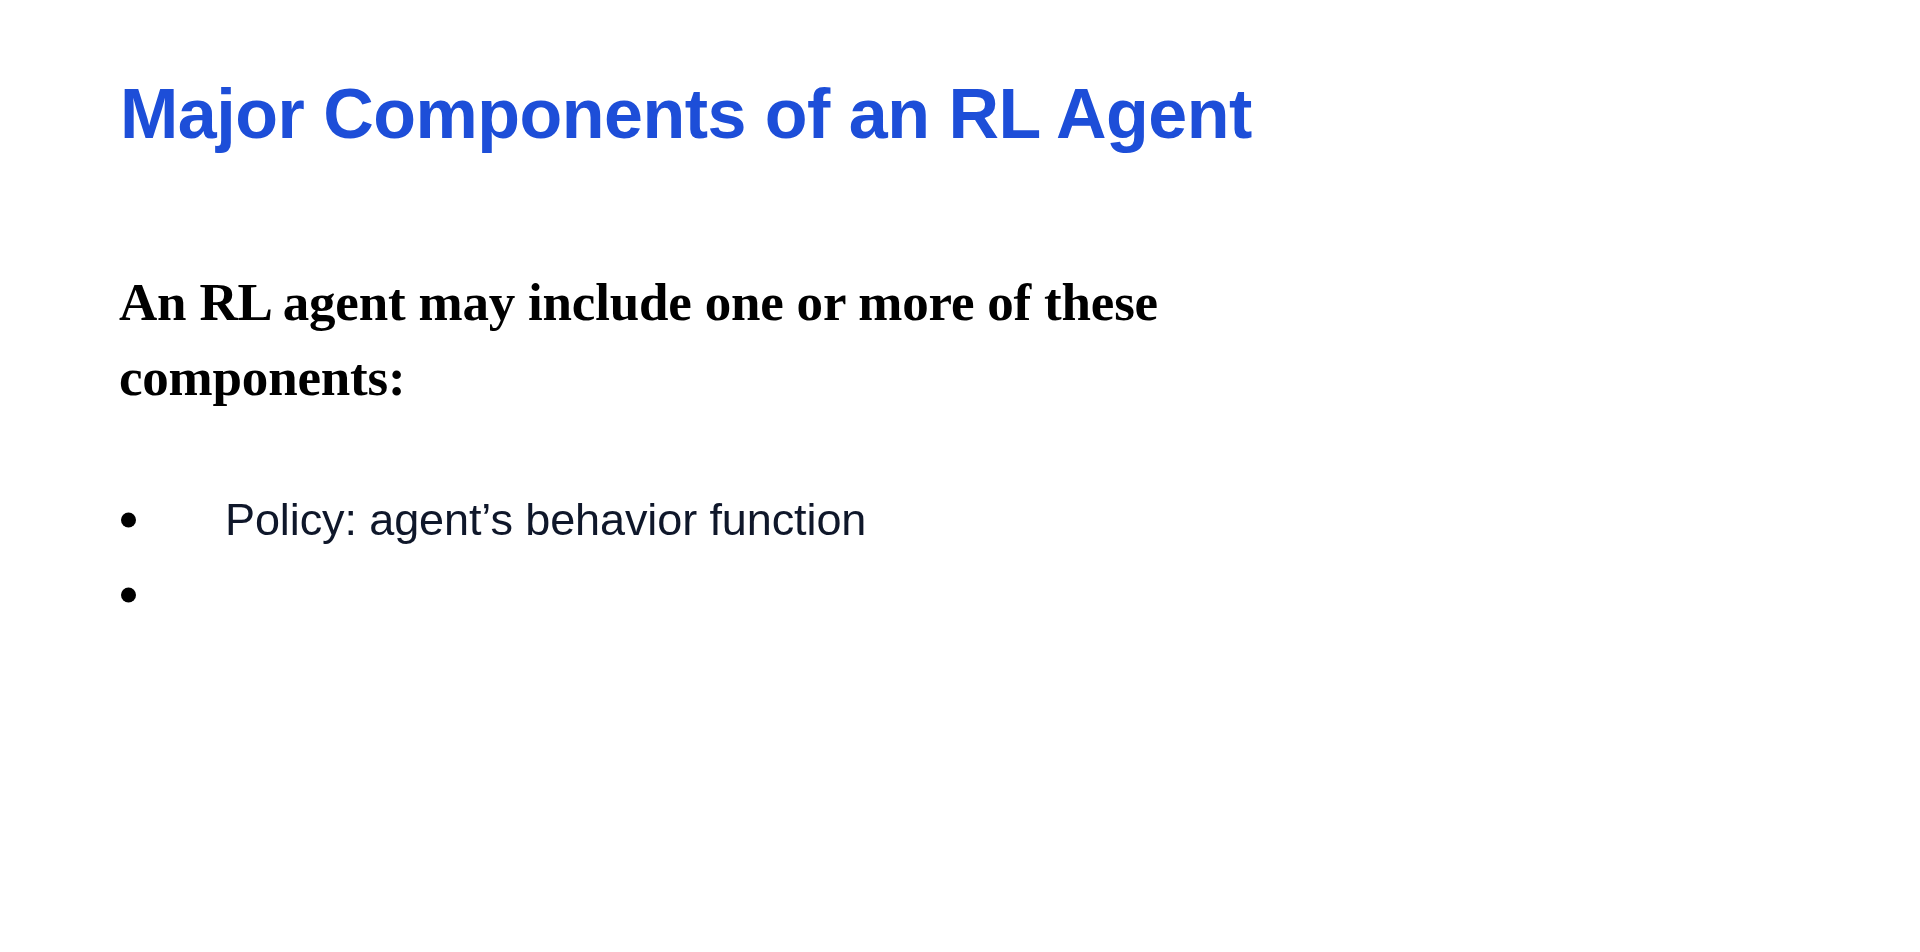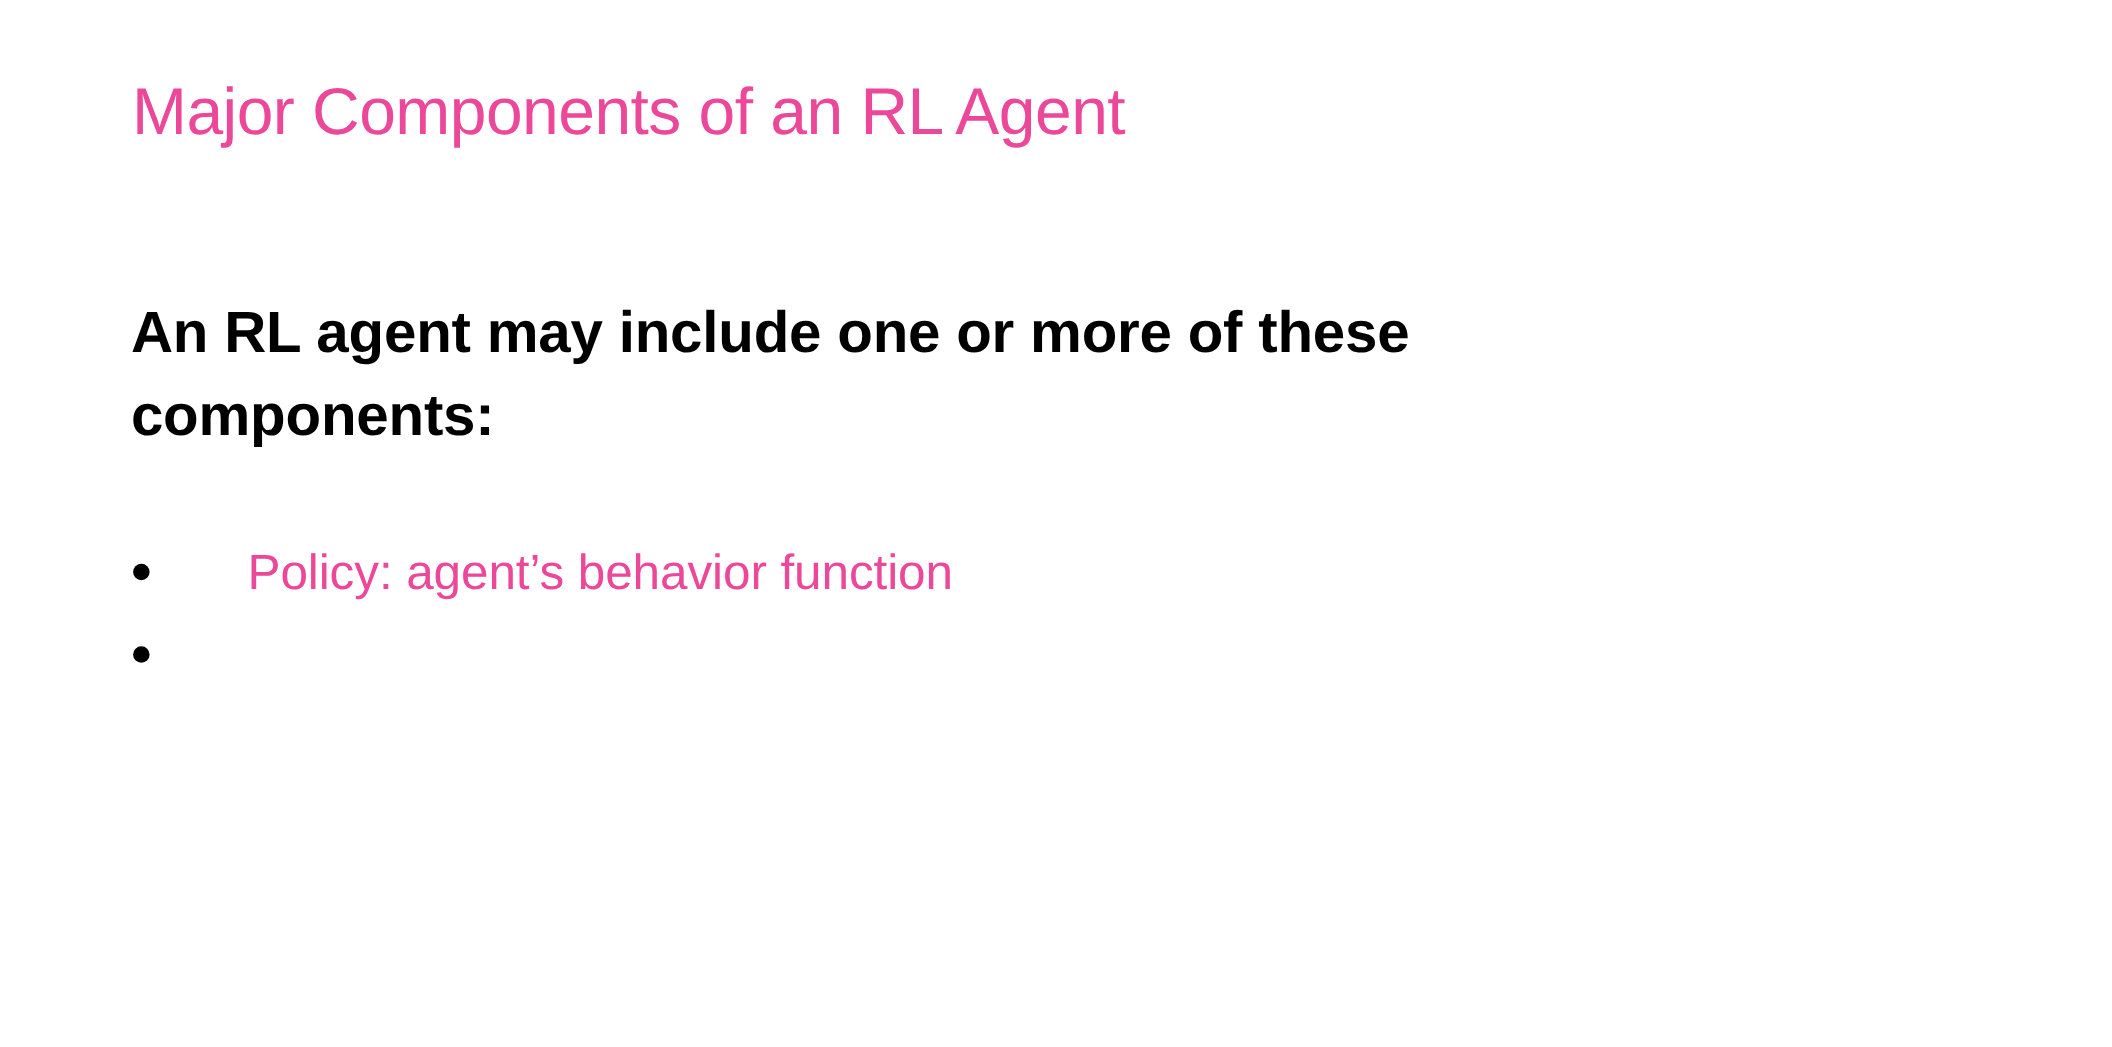--- a/index.html
+++ b/index.html
@@ -23,39 +23,40 @@
     background: #ffffff;
     box-sizing: border-box;
   }
 
   
   #slide-title {
     position: absolute;
     left: 120px;
     top: 28px;
     width: 1700px;
-    font-size: 60px;
-    font-weight: 400;
+    font-size: 70px;
+    font-weight: 700;
     line-height: 1.12;
     letter-spacing: -0.5px;
-    color: #ec4899;
+    color: #1d4ed8;
     white-space: nowrap;
   }
 
   
   #slide-lead {
     position: absolute;
     left: 119px;
     top: 212px;
     width: 1300px;
     font-size: 53px;
     font-weight: 700;
     line-height: 1.42;
     letter-spacing: -0.2px;
     color: #000000;
+    font-family: Liberation Serif, serif;
   }
 
   
   #bullet-list {
     position: absolute;
     left: 119px;
     top: 482px;
     width: 1720px;
     margin: 0;
     padding: 0;
@@ -79,21 +80,21 @@
     height: 15px;
     border-radius: 50%;
     background: #000000;
   }
 
   .bullet-text {
     font-size: 45px;
     font-weight: 400;
     line-height: 1.0;
     letter-spacing: -0.1px;
-    color: #ec4899;
+    color: #0f172a;
     white-space: nowrap;
   }
 </style>
 </head>
 <body>
 
 <div id="slide" style="background: rgb(255, 255, 255);">
 
   <h1 id="slide-title">Major Components of an RL Agent</h1>
 

